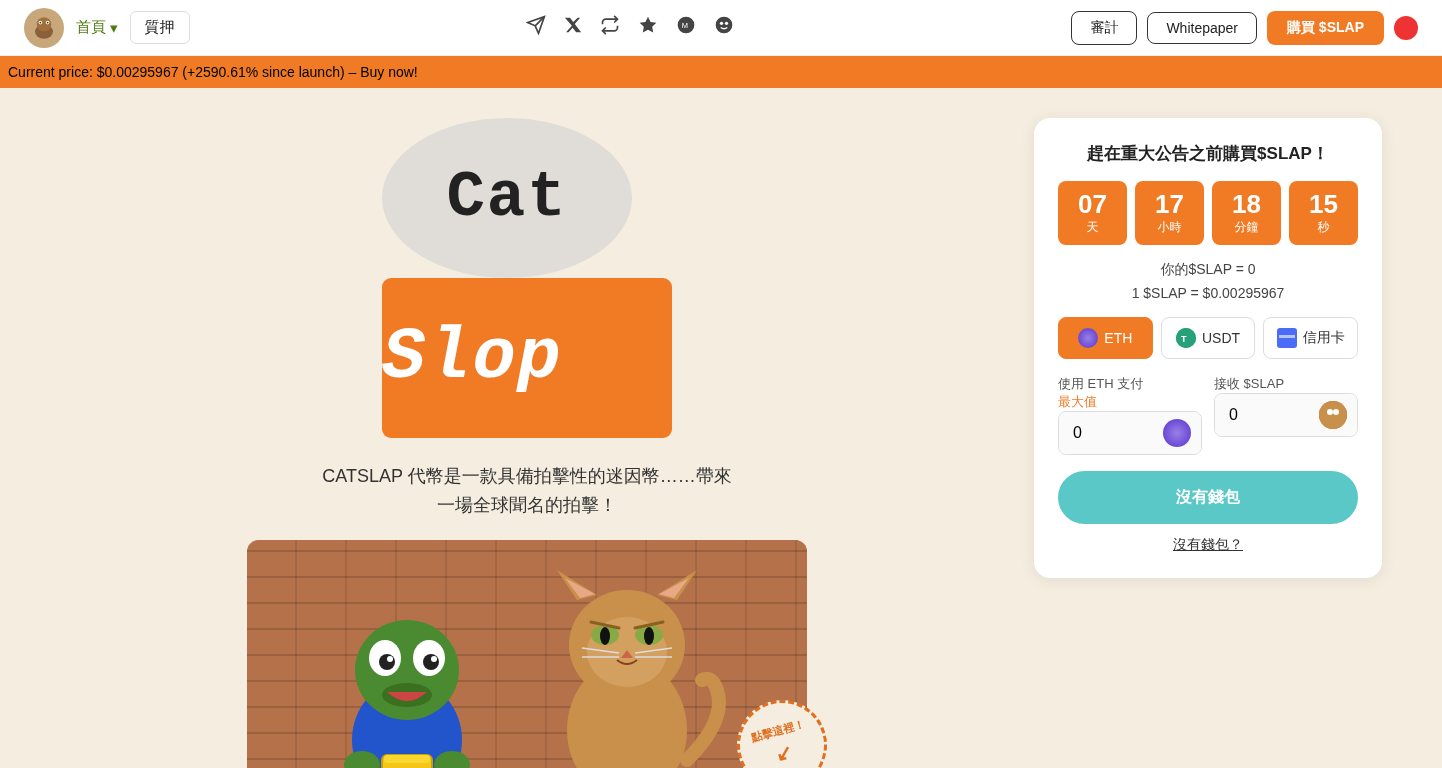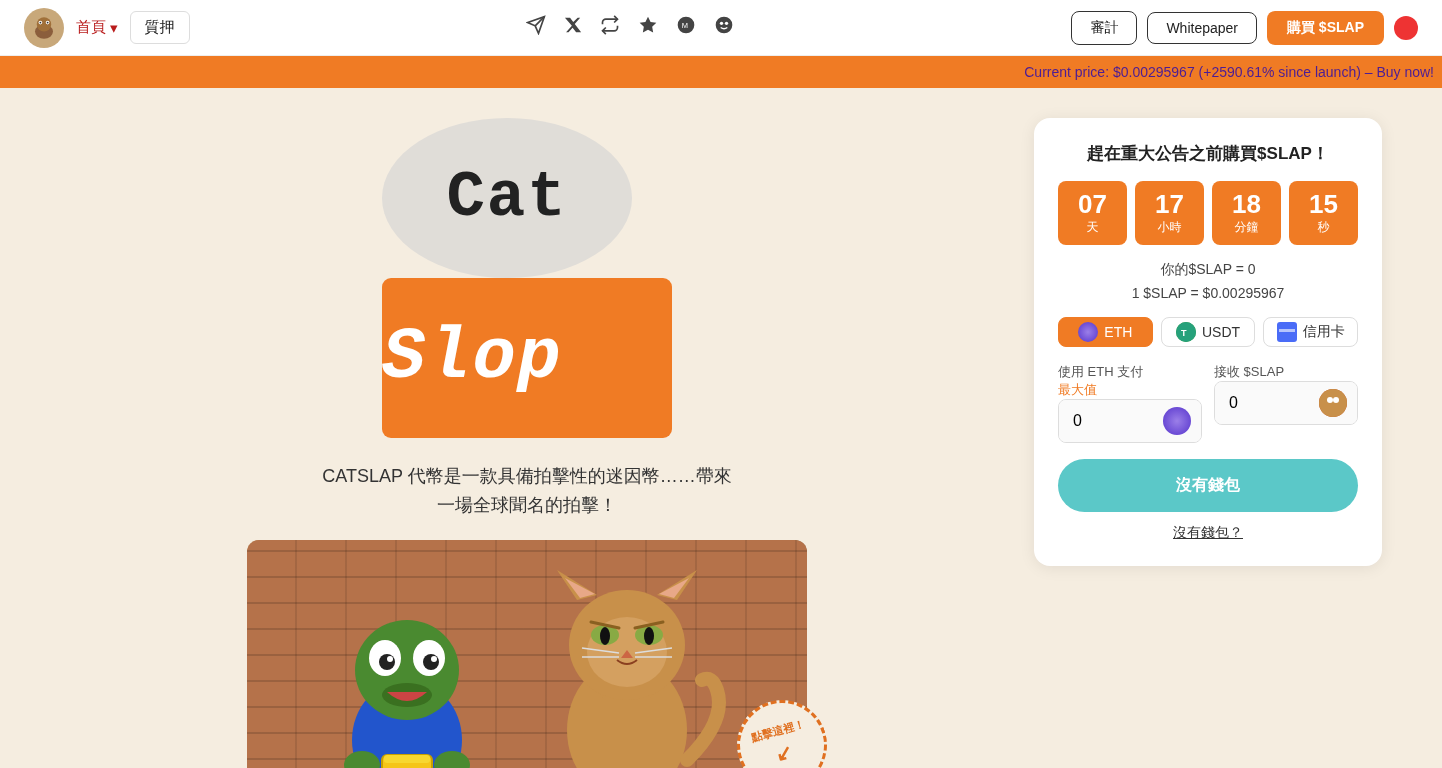--- a/index.html
+++ b/index.html
@@ -34,21 +34,21 @@
       align-items: center;
       justify-content: center;
       overflow: hidden;
     }
     .nav-logo svg {
       width: 36px;
       height: 36px;
     }
     .nav-home {
       font-size: 15px;
-      color: #b91c1c;
+      color: #4d7c0f;
       cursor: pointer;
       display: flex;
       align-items: center;
       gap: 4px;
     }
     .nav-pledge {
       font-size: 15px;
       color: #222;
       cursor: pointer;
       padding: 6px 14px;
@@ -93,22 +93,22 @@
       width: 24px;
       height: 24px;
       border-radius: 50%;
       background: #e33;
       cursor: pointer;
     }
 
     
     .ticker-banner {
       background: #f07b24;
-      color: #4c1d95;
-      text-align: right;
+      color: #000000;
+      text-align: left;
       padding: 8px;
       font-size: 14px;
       font-weight: 500;
     }
 
     
     .main {
       display: flex;
       padding: 30px 60px 30px 60px;
       gap: 40px;
@@ -303,21 +303,21 @@
       margin-bottom: 16px;
     }
 
     .payment-tabs {
       display: flex;
       gap: 8px;
       margin-bottom: 16px;
     }
     .pay-tab {
       flex: 1;
-      padding: 4px 0;
+      padding: 10px 0;
       border-radius: 8px;
       border: 1.5px solid #ddd;
       background: #fff;
       cursor: pointer;
       display: flex;
       align-items: center;
       justify-content: center;
       gap: 6px;
       font-size: 14px;
       color: #333;

